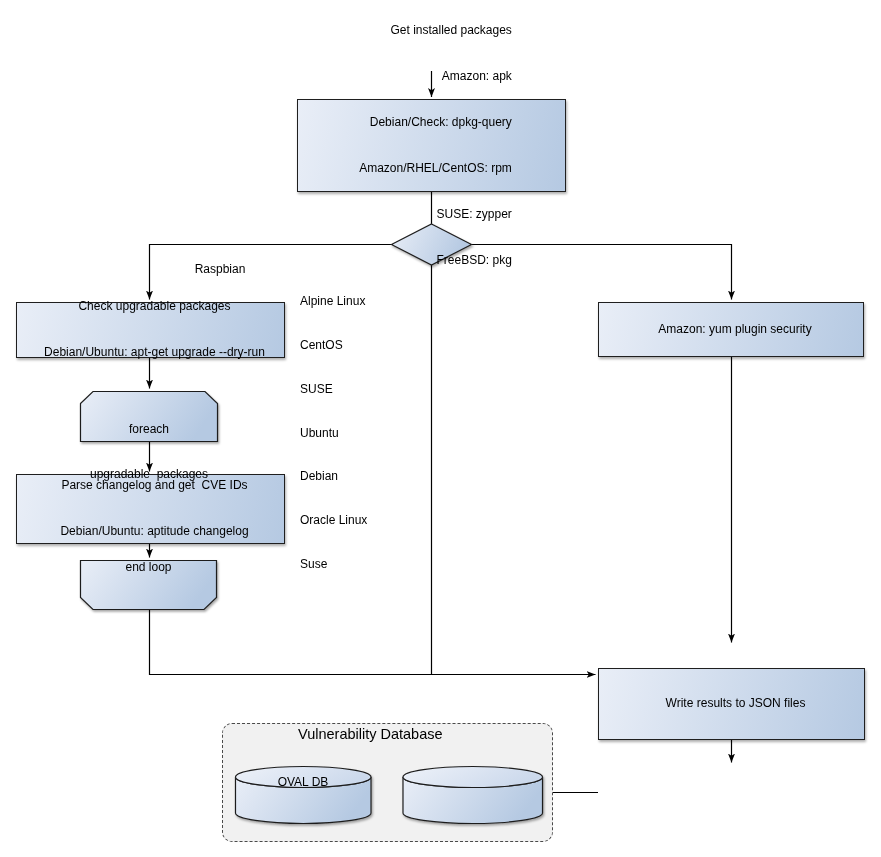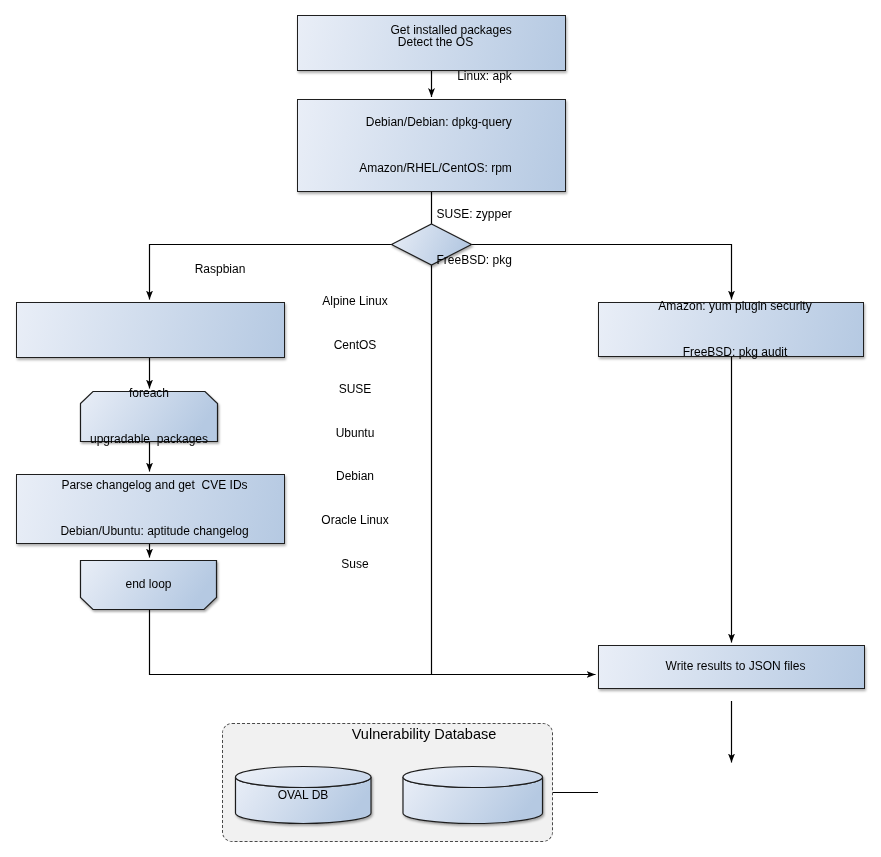--- a/index.html
+++ b/index.html
@@ -19,29 +19,29 @@
   .shape{stroke:var(--node-border);stroke-width:1.2;fill:url(#nodeGrad);}
   #nodeGrad .s0{stop-color:var(--node-fill-start);}
   #nodeGrad .s1{stop-color:var(--node-fill-end);}
   #topGrad .s0{stop-color:#eef2f9;}
   #topGrad .s1{stop-color:#ccd9ec;}
   .node{position:absolute;z-index:2;box-sizing:border-box;display:flex;align-items:center;justify-content:center;
         font-size:12px;line-height:15.3px;text-align:center;white-space:pre;}
   .rect{border:1px solid var(--node-border);
         background:linear-gradient(102deg,var(--node-fill-start) 0%,var(--node-fill-end) 100%);
         box-shadow:1.2px 1.8px 2.5px rgba(0,0,0,0.32);padding-left:8px;}
-  .overlay{position:absolute;z-index:2;box-sizing:border-box;display:flex;align-items:center;justify-content:center;
+  .overlay{position:absolute;z-index:2;box-sizing:border-box;display:flex;align-items:flex-start;justify-content:center;
         font-size:12px;line-height:15.3px;text-align:center;white-space:pre;background:transparent;}
   .txt-right{text-align:right;margin:0 auto;width:fit-content;}
   .edge-label{position:absolute;z-index:2;font-size:12px;white-space:pre;}
   .lbl-center{text-align:center;line-height:14px;}
-  .lbl-right{text-align:center;line-height:14.6px;}
+  .lbl-right{text-align:left;line-height:14.6px;}
   .vulndb{position:absolute;z-index:0;box-sizing:border-box;background:var(--container-fill);
         border:1.5px dashed #4a4a4a;border-radius:10px;}
-  .vulndb-title{position:absolute;z-index:2;font-size:14.5px;text-align:center;white-space:pre;}
+  .vulndb-title{position:absolute;z-index:2;font-size:14.5px;text-align:left;white-space:pre;}
 </style>
 </head>
 <body>
 
 <div class="canvas">
 
   <div class="vulndb" style="left:222px;top:723px;width:331px;height:119px"></div>
 
   <svg class="wires" width="881" height="857" viewBox="0 0 881 857">
     <defs>
@@ -84,55 +84,53 @@
       <path class="shape" d="M235.5,777 L235.5,813 A67.75,10.5 0 0 0 371,813 L371,777 A67.75,10.5 0 0 1 235.5,777 Z"></path>
       <ellipse cx="303.25" cy="777" rx="67.75" ry="10.5" fill="url(#topGrad)" stroke="var(--node-border)" stroke-width="1.2"></ellipse>
     </g>
 
     <g filter="url(#shpShadow)">
       <path class="shape" d="M403,777 L403,813 A69.75,10.5 0 0 0 542.5,813 L542.5,777 A69.75,10.5 0 0 1 403,777 Z"></path>
       <ellipse cx="472.75" cy="777" rx="69.75" ry="10.5" fill="url(#topGrad)" stroke="var(--node-border)" stroke-width="1.2"></ellipse>
     </g>
   </svg>
 
-  <div class="node rect" style="left:297px;top:15px;width:269px;height:56px">
-    <div>Detect the OS</div>
-  </div>
 
   <div class="node rect" style="left:297px;top:99px;width:269px;height:93px">
     <div class="txt-right">
       <div>Get installed packages</div>
-      <div>Linux: apk</div>
-      <div>Debian/Debian: dpkg-query</div>
+      <div>Amazon: apk</div>
+      <div>Debian/Check: dpkg-query</div>
       <div>Amazon/RHEL/CentOS: rpm</div>
       <div>SUSE: zypper</div>
       <div>FreeBSD: pkg</div>
     </div>
   </div>
 
   <div class="node rect" style="left:16px;top:302px;width:269px;height:56px">
     <div>
+      <div>Check upgradable packages</div>
+      <div>Debian/Ubuntu: apt-get upgrade --dry-run</div>
     </div>
   </div>
 
   <div class="node rect" style="left:16px;top:474px;width:269px;height:70px">
     <div>
       <div>Parse changelog and get  CVE IDs</div>
       <div>Debian/Ubuntu: aptitude changelog</div>
     </div>
   </div>
 
   <div class="node rect" style="left:598px;top:302px;width:266px;height:55px">
     <div>
       <div>Amazon: yum plugin security</div>
-      <div>FreeBSD: pkg audit</div>
     </div>
   </div>
 
-  <div class="node rect" style="left:598px;top:645px;width:267px;height:44px">
+  <div class="node rect" style="left:598px;top:668px;width:267px;height:72px">
     <div>Write results to JSON files</div>
   </div>
 
 
   <div class="overlay" style="left:80px;top:391px;width:138px;height:51px">
     <div>
       <div>foreach</div>
       <div>upgradable  packages</div>
     </div>
   </div>

